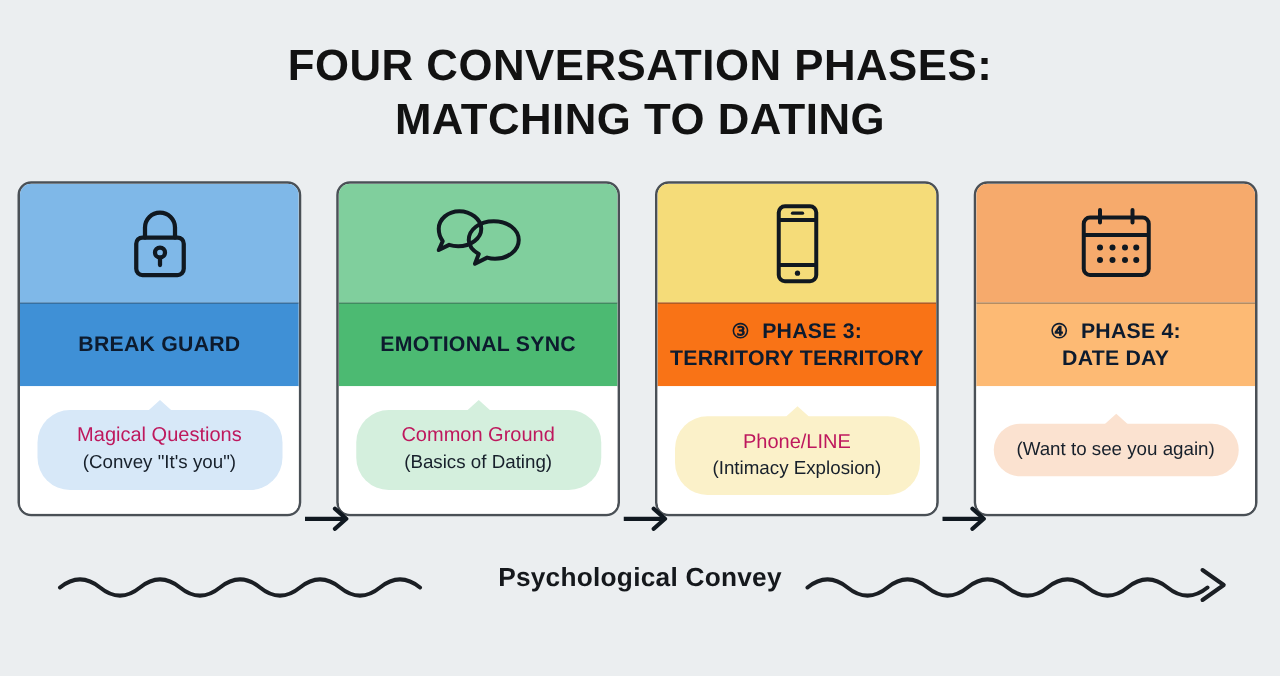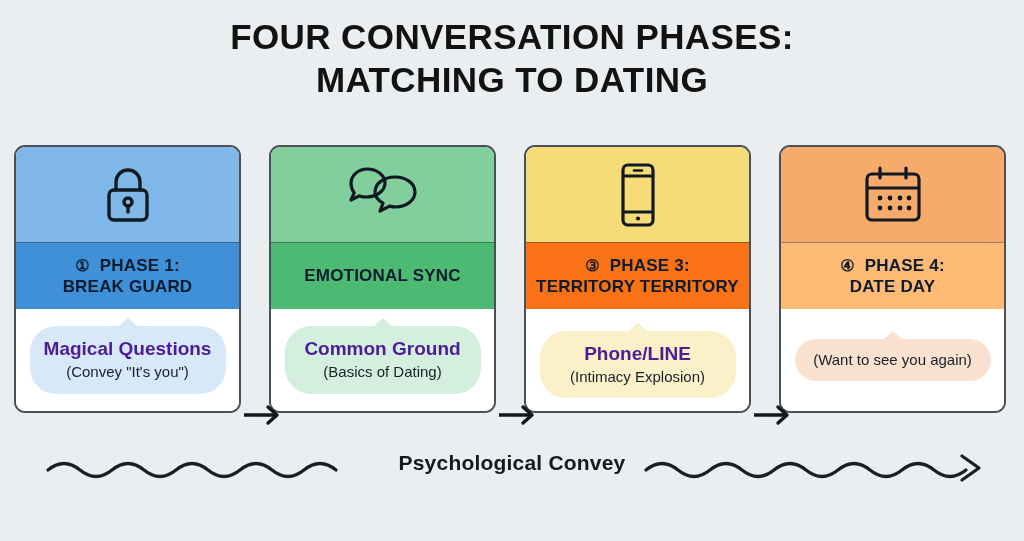--- a/index.html
+++ b/index.html
@@ -10,21 +10,21 @@
   }
   body {
     background: #ebeef0;
     font-family: "Liberation Sans", sans-serif;
     position: relative;
   }
 
   
   .title-block {
     position: absolute;
-    top: 16px;
+    top: 32px;
     left: 0;
     width: 1024px;
     text-align: center;
   }
   .title-line {
     font-size: 35px;
     font-weight: bold;
     letter-spacing: 0.4px;
     color: #121212;
     line-height: 1.22;
@@ -105,23 +105,23 @@
     position: absolute;
     top: -8px;
     left: 50%;
     transform: translateX(-50%);
     width: 0; height: 0;
     border-left: 10px solid transparent;
     border-right: 10px solid transparent;
     border-bottom: 9px solid currentColor;
   }
   .pill-l1 {
-    font-size: 19px;
-    font-weight: bold;
-    color: #4c1d95;
+    font-size: 16px;
+    font-weight: normal;
+    color: #be185d;
     line-height: 1.3;
     white-space: nowrap;
   }
   .pill-l2 {
     font-size: 15px;
     font-weight: normal;
     color: #17202b;
     line-height: 1.3;
     white-space: nowrap;
   }
@@ -173,24 +173,20 @@
       <span>
         <svg width="54" height="60" viewBox="0 0 54 60" fill="none" stroke="#101820" stroke-width="3.4">
           <path d="M15 25V17a12 12 0 0 1 24 0v8" stroke-linecap="round"></path>
           <rect x="8" y="25" width="38" height="30" rx="5"></rect>
           <circle cx="27" cy="37" r="4"></circle>
           <path d="M27 41v6" stroke-linecap="round"></path>
         </svg>
       </span>
     </div>
     <div class="band" style="background-color: rgb(63, 144, 214);">
-      <div class="band-l1">
-        <span class="band-num" style="margin-right: 5px;">①</span>
-        <span>PHASE 1:</span>
-      </div>
       <div class="band-l2">BREAK GUARD</div>
     </div>
     <div class="pill-pane">
       <div class="pill" style="background-color: rgb(215, 232, 248); color: rgb(215, 232, 248);">
         <div class="pill-l1">Magical Questions</div>
         <div class="pill-l2">(Convey "It's you")</div>
       </div>
     </div>
   </div>
 

